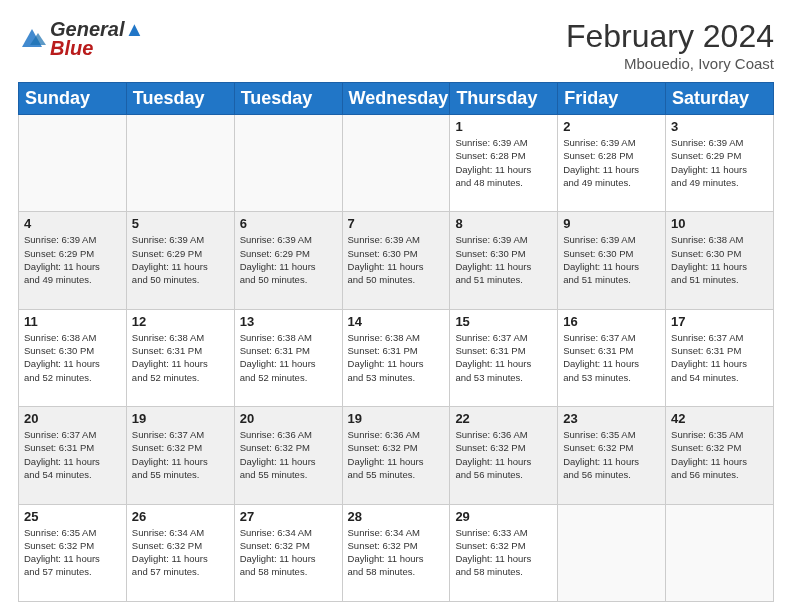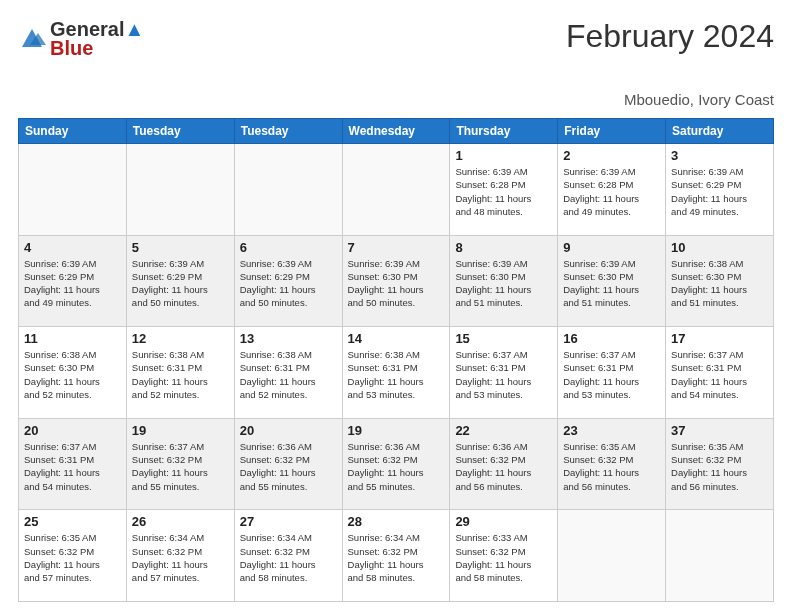--- a/index.html
+++ b/index.html
@@ -19,52 +19,52 @@
     }
     .header {
       display: flex;
       justify-content: space-between;
       align-items: flex-start;
       margin-bottom: 10px;
     }
     .logo {
       display: flex;
       align-items: center;
+      font-style: italic;
     }
     .logo-icon {
       width: 28px;
       height: 28px;
       margin-right: 4px;
     }
     .title-block {
       text-align: right;
     }
     .month-year {
       font-size: 32px;
       color: #333;
       font-weight: 400;
     }
     .location {
       font-size: 15px;
       color: #555;
-      margin-top: 36px;
     }
     .calendar {
       flex: 1;
       border: 1px solid #ccc;
       border-collapse: collapse;
       width: 100%;
       table-layout: fixed;
     }
     .calendar th {
       background-color: #2176c7;
       color: #fff;
       text-align: left;
       padding: 5px 6px;
-      font-size: 12px;
+      font-size: 18px;
       font-weight: 600;
       border: 1px solid #1a60a8;
       height: 25px;
     }
     .calendar td {
       border: 1px solid #ccc;
       vertical-align: top;
       padding: 4px 5px;
       font-size: 10px;
       color: #333;
@@ -221,21 +221,21 @@
           </td>
           <td>
             <div class="day-number">22</div>
             <div class="day-info">Sunrise: 6:36 AM<br>Sunset: 6:32 PM<br>Daylight: 11 hours<br>and 56 minutes.</div>
           </td>
           <td>
             <div class="day-number">23</div>
             <div class="day-info">Sunrise: 6:35 AM<br>Sunset: 6:32 PM<br>Daylight: 11 hours<br>and 56 minutes.</div>
           </td>
           <td>
-            <div class="day-number">37</div>
+            <div class="day-number">42</div>
             <div class="day-info">Sunrise: 6:35 AM<br>Sunset: 6:32 PM<br>Daylight: 11 hours<br>and 56 minutes.</div>
           </td>
         </tr>
         <tr>
           <td>
             <div class="day-number">25</div>
             <div class="day-info">Sunrise: 6:35 AM<br>Sunset: 6:32 PM<br>Daylight: 11 hours<br>and 57 minutes.</div>
           </td>
           <td>
             <div class="day-number">26</div>

